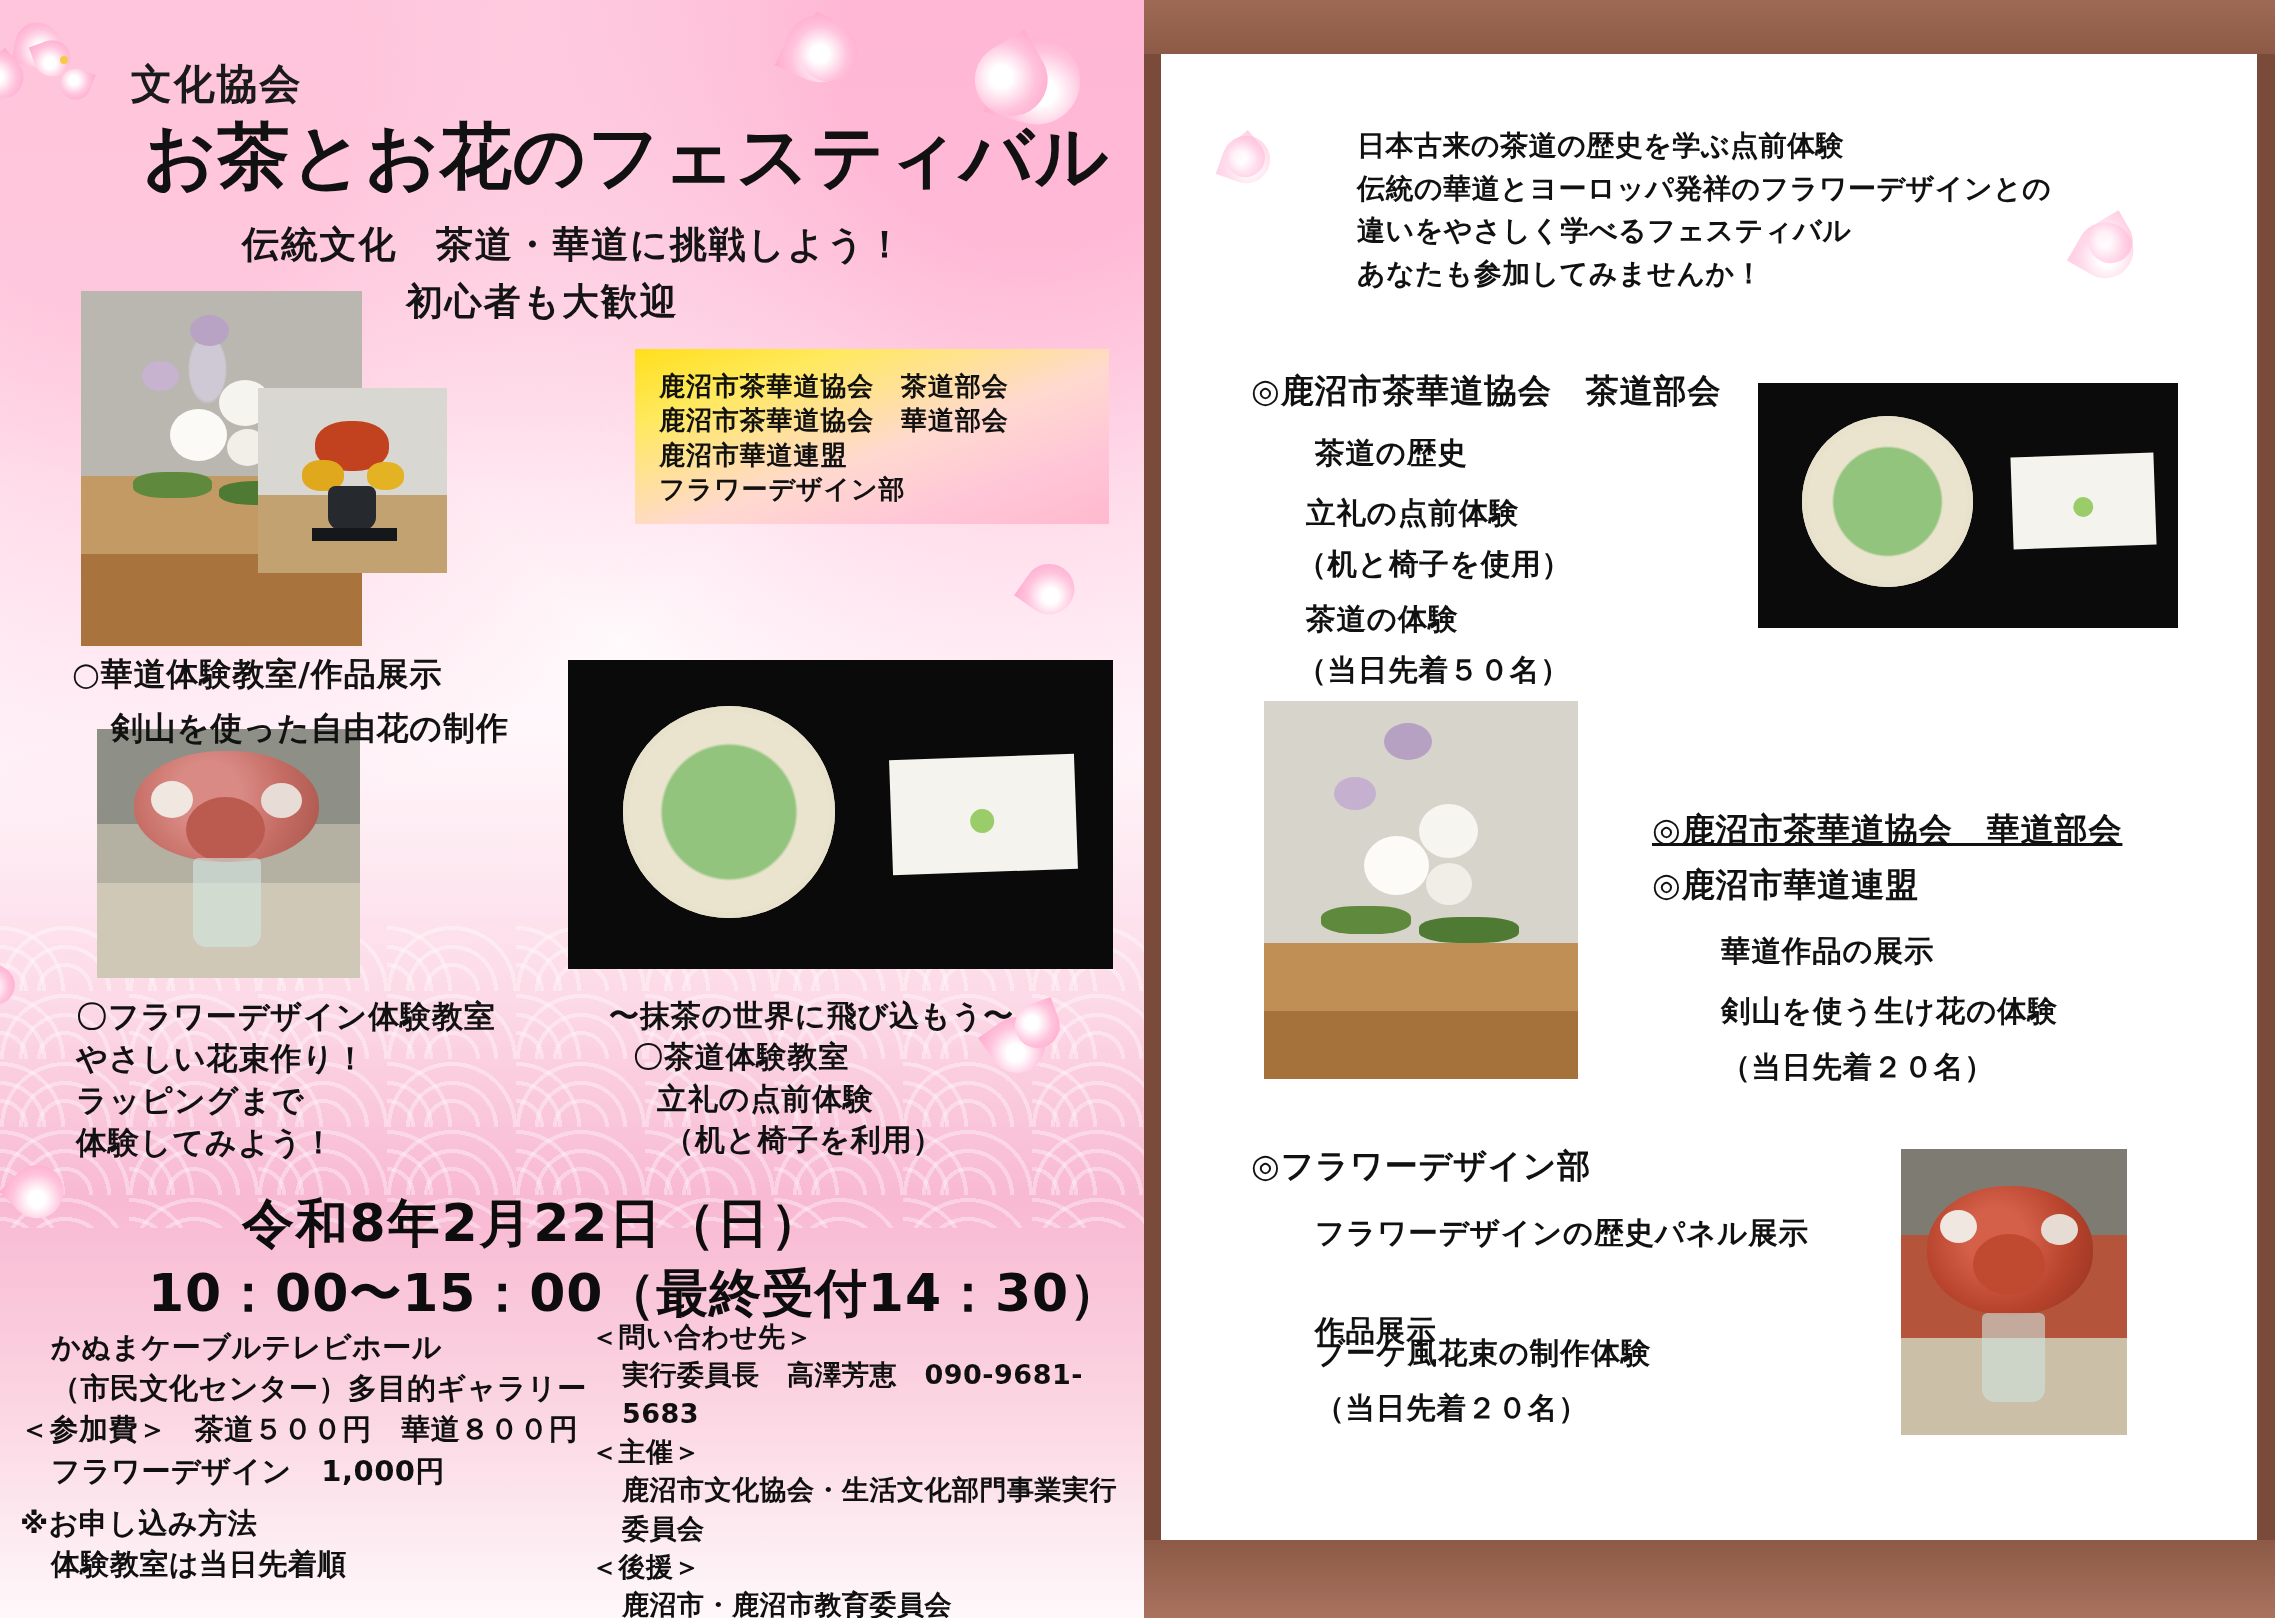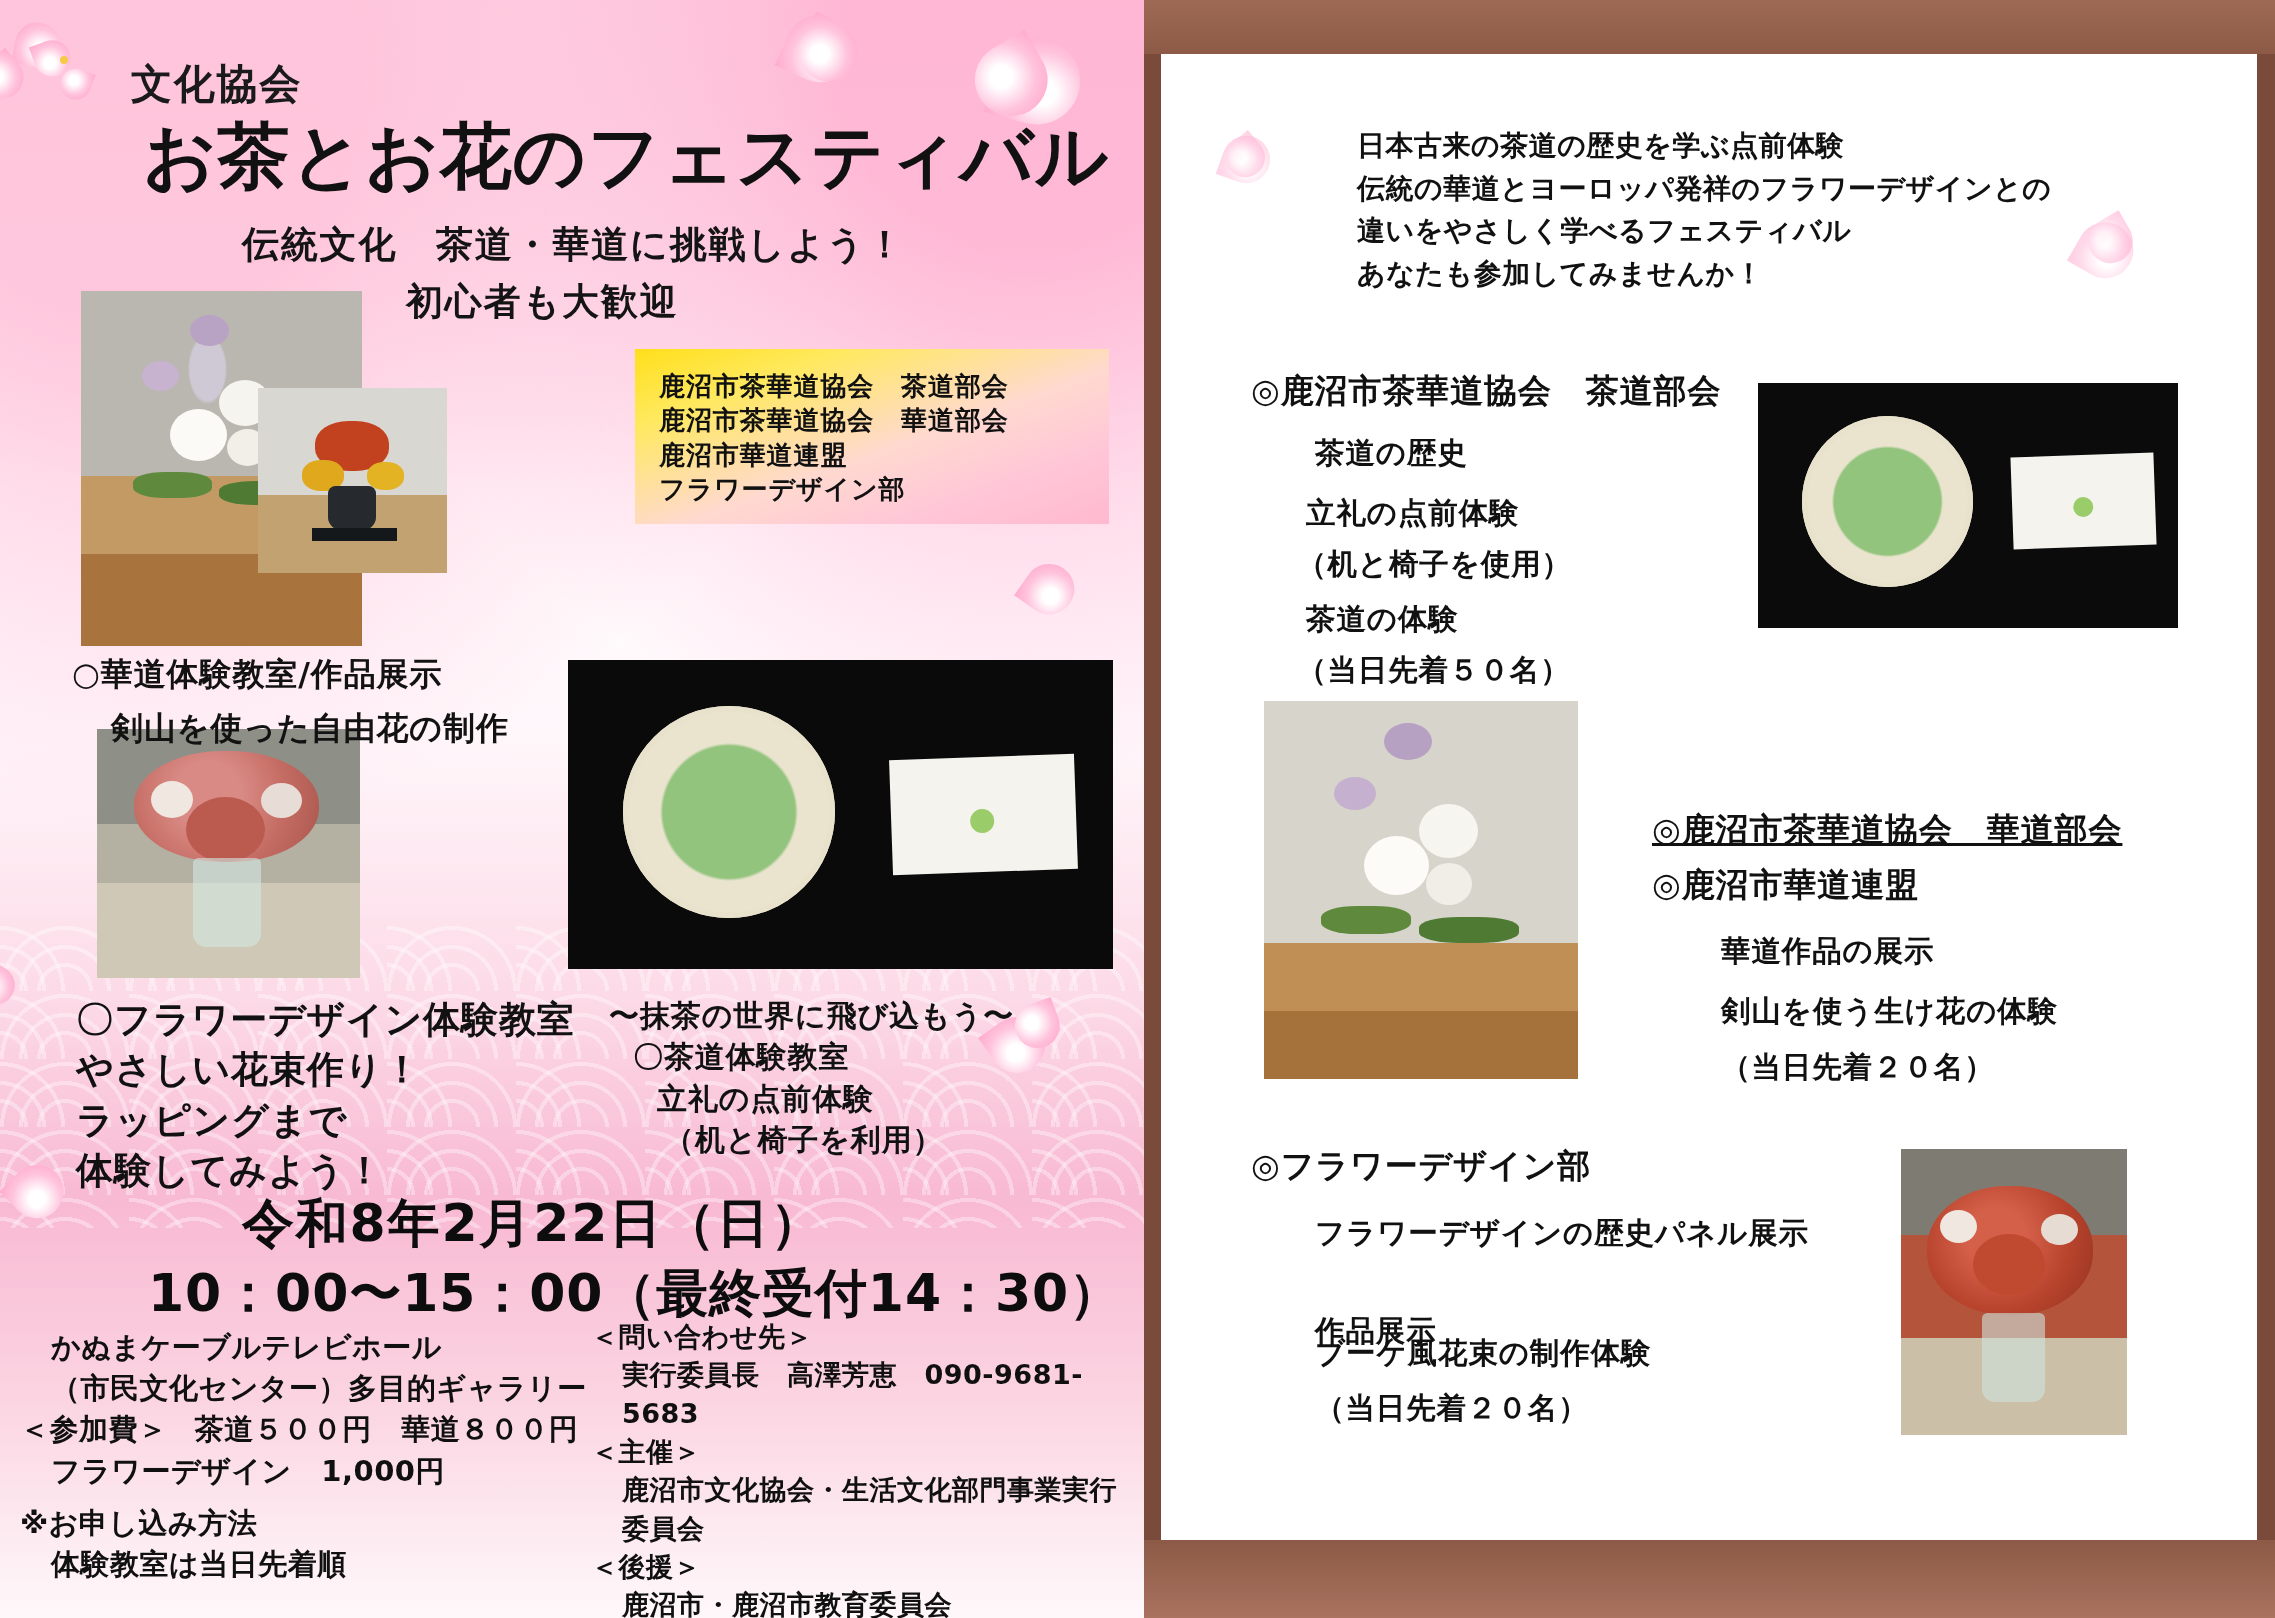--- a/index.html
+++ b/index.html
@@ -76,21 +76,21 @@
     background:linear-gradient(160deg,#ffdf1b 0%,#ffe95e 22%,#ffd9cf 55%,#ffc6d7 78%,#ffb9cf 100%);
     padding-left:36px;
   }
   .orgbox .line{font-size:26px;font-weight:bold;color:#111;letter-spacing:0.9px;white-space:nowrap;}
   .orgbox .inner{position:absolute;left:24px;top:20px;line-height:1.32;}
 
   .lbl{position:absolute;font-weight:bold;color:#121212;letter-spacing:0.9px;white-space:nowrap;}
   .ka-title{left:72px;top:653px;font-size:32px;}
   .ka-sub{left:111px;top:707px;font-size:32px;}
 
-  .fd-block{position:absolute;left:76px;top:995px;font-size:37px;font-weight:bold;color:#111;line-height:1.36;letter-spacing:0.9px;}
+  .fd-block{position:absolute;left:76px;top:995px;font-size:31px;font-weight:bold;color:#111;line-height:1.36;letter-spacing:0.9px;}
   .tea-block{position:absolute;left:609px;top:995px;font-size:30px;font-weight:bold;color:#111;line-height:1.38;letter-spacing:0.9px;}
 
   .date-line{position:absolute;left:242px;top:1189px;font-size:52px;font-weight:bold;color:#0d0d0d;letter-spacing:1.8px;white-space:nowrap;}
   .time-line{position:absolute;left:148px;top:1259px;font-size:52px;font-weight:bold;color:#0d0d0d;letter-spacing:0.9px;white-space:nowrap;}
 
   .foot-left{position:absolute;left:20px;top:1327px;font-size:29px;font-weight:bold;color:#101010;line-height:1.42;letter-spacing:0.5px;}
   .foot-right{position:absolute;left:591px;top:1318px;font-size:27px;font-weight:bold;color:#101010;line-height:1.42;letter-spacing:0.5px;}
   .indent1{padding-left:31px;}
 
   

